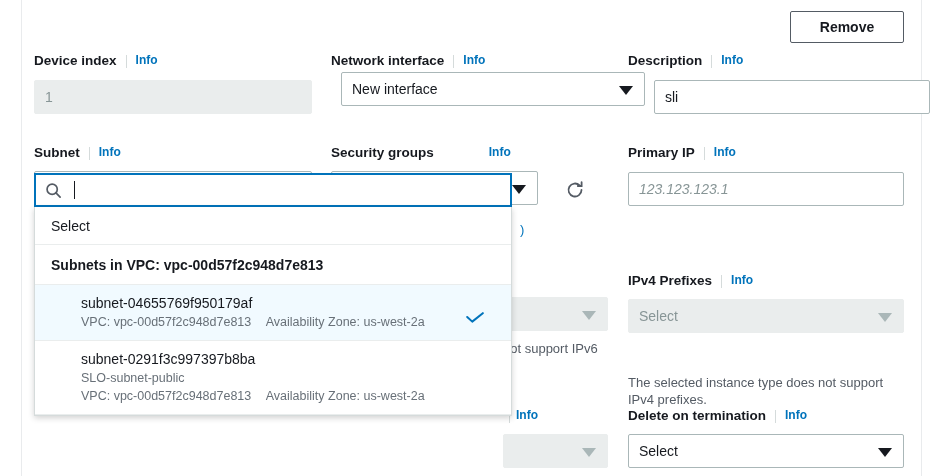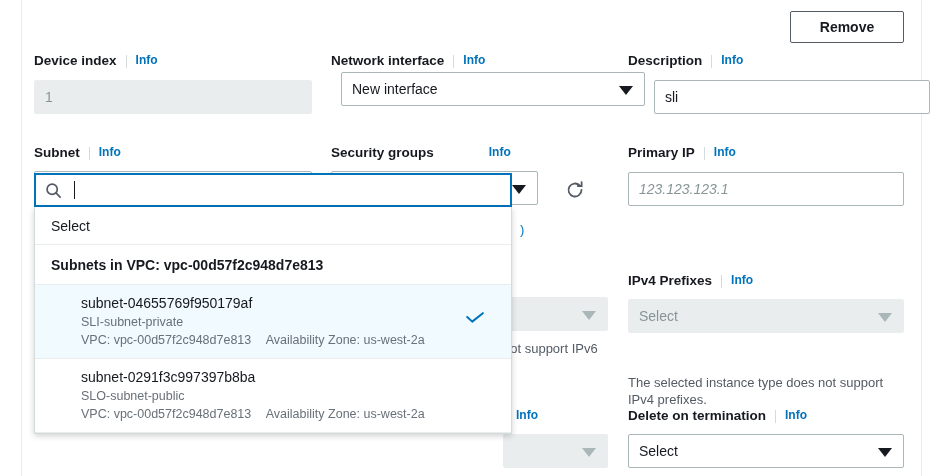--- a/index.html
+++ b/index.html
@@ -293,21 +293,20 @@
       </div>
 
       <div class="dd-list">
 
         <div class="dd-opt-select">Select</div>
 
         <div class="dd-group">Subnets in VPC: vpc-00d57f2c948d7e813</div>
 
         <div class="dd-item selected">
           <div class="t1">subnet-04655769f950179af</div>
-          <div class="t2">SLI-subnet-private</div>
           <div class="t3">
             <span>VPC: vpc-00d57f2c948d7e813</span>
             <span class="az">Availability Zone: us-west-2a</span>
           </div>
           <svg class="check" viewBox="0 0 20 12" fill="none" stroke="#0073bb" stroke-width="2.2" stroke-linecap="round" stroke-linejoin="round">
             <path d="M1.5 5.5 L7 10.5 L18.5 1.3"></path>
           </svg>
         </div>
 
         <div class="dd-item">

